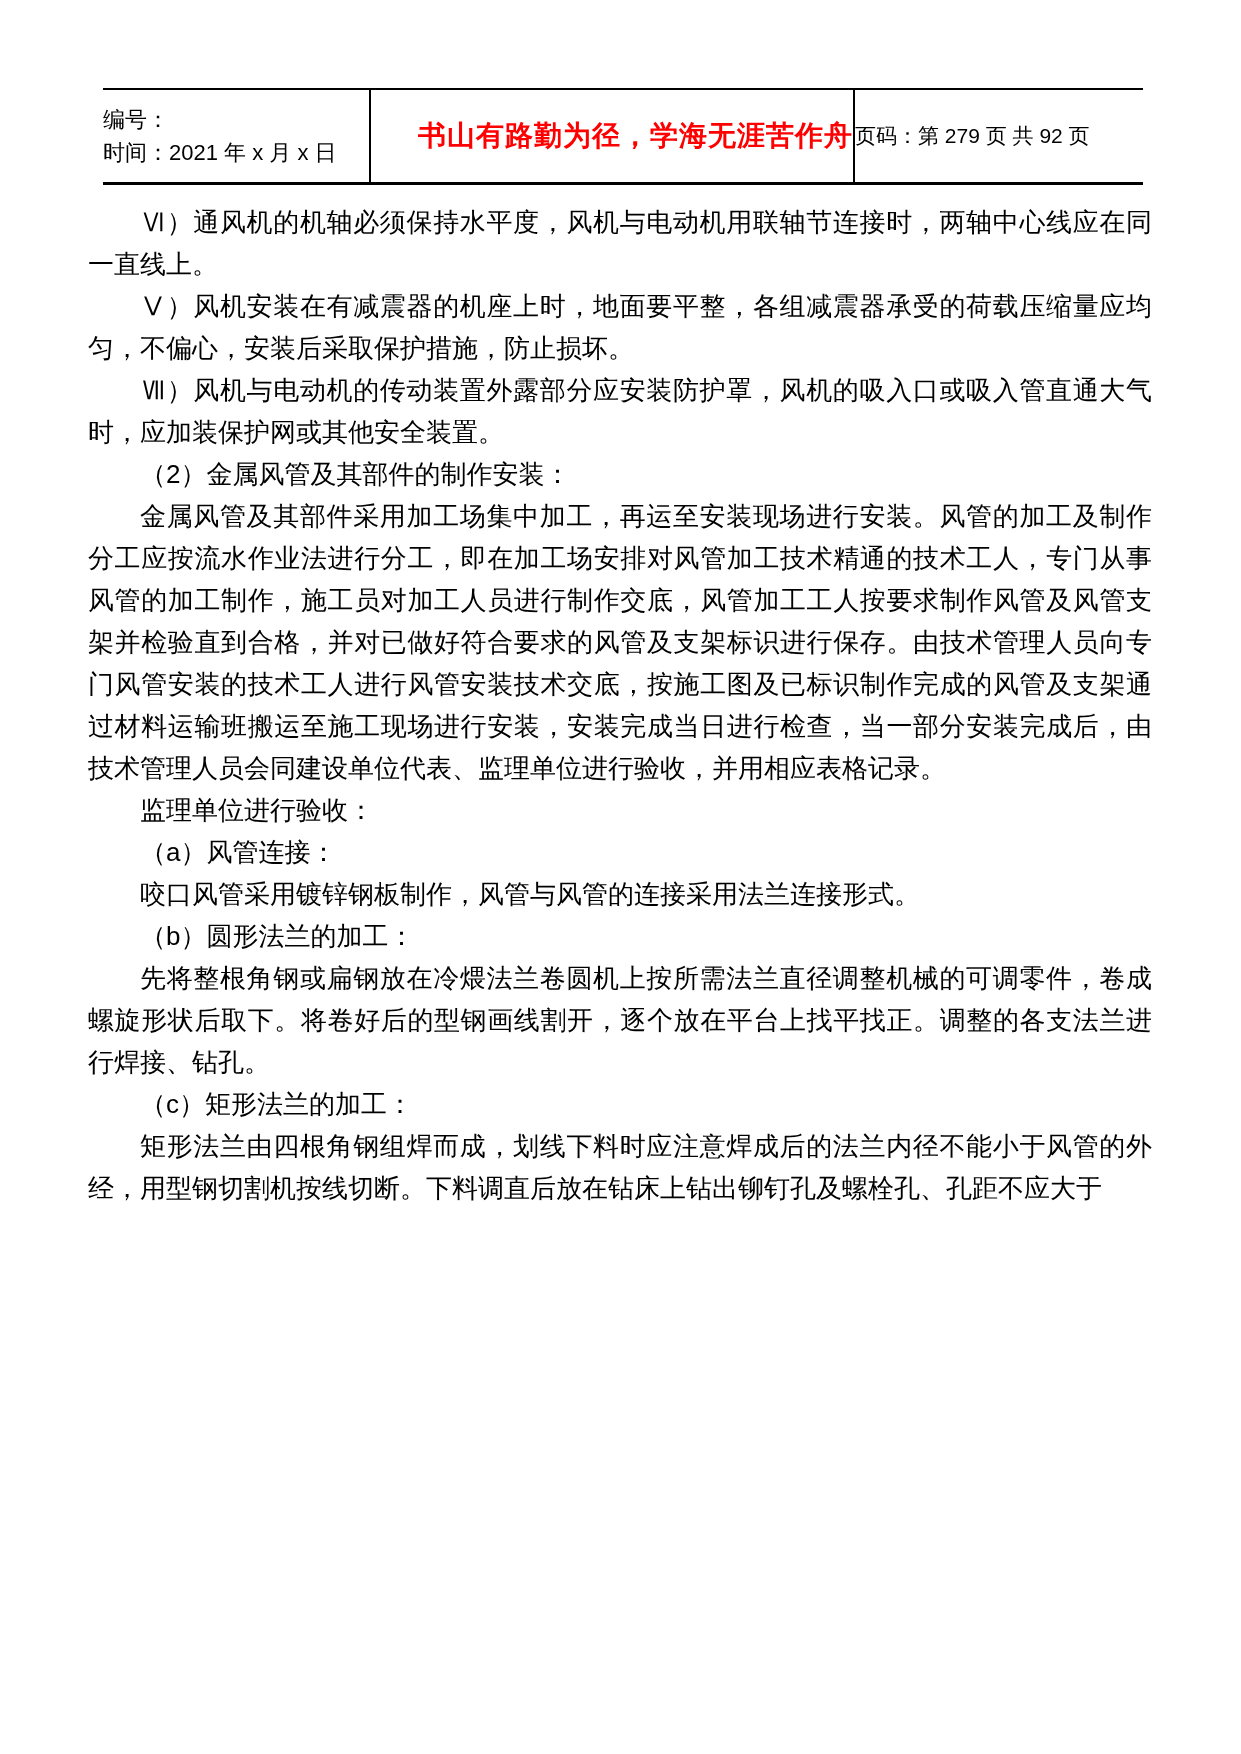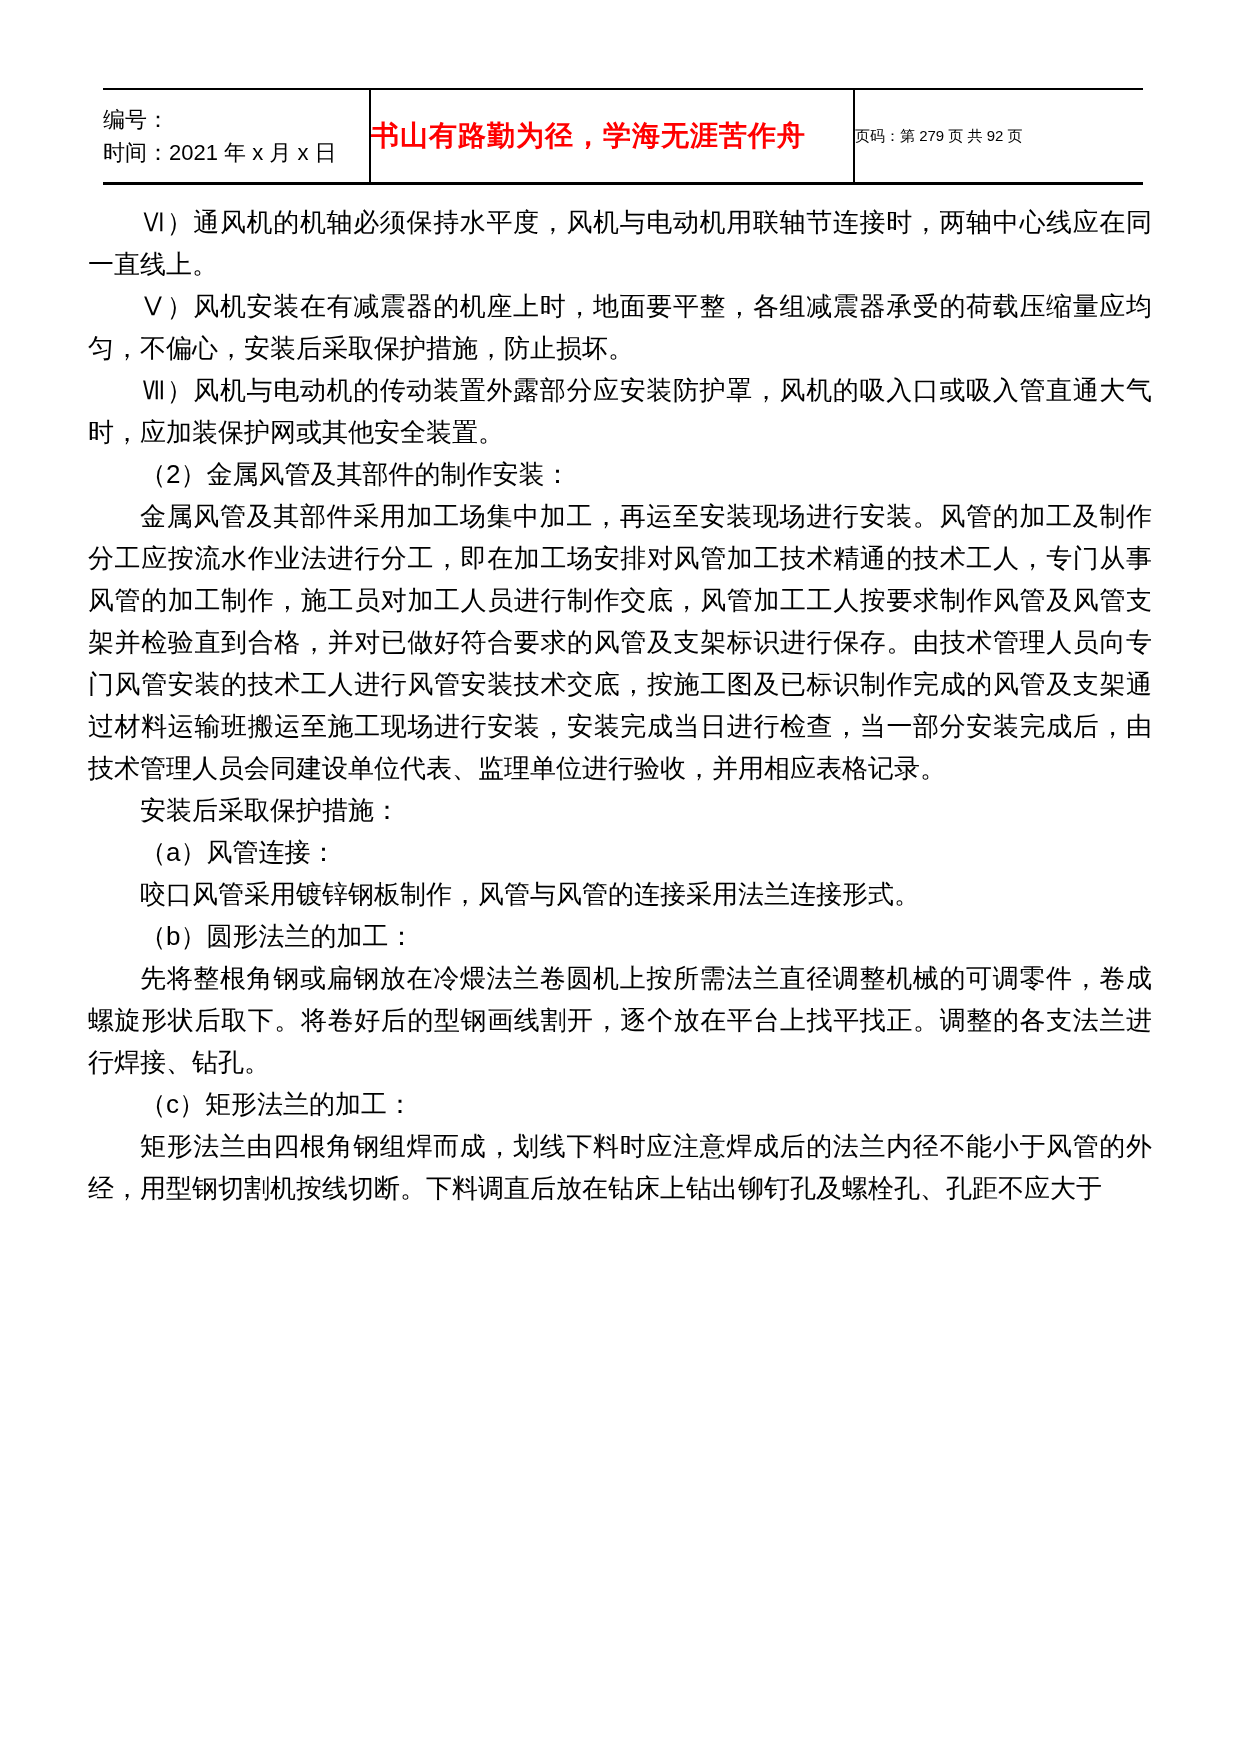--- a/index.html
+++ b/index.html
@@ -33,32 +33,32 @@
     width: 267px;
     vertical-align: top;
     padding: 8px 0 0 14px;
     font-size: 22px;
     line-height: 33px;
   }
   .cell-slogan {
     width: 484px;
     border-left: 2px solid #000;
     border-right: 2px solid #000;
-    text-align: left;
+    text-align: right;
   }
   .slogan {
     font-family: "DejaVu Serif", "Liberation Serif", serif;
     font-weight: bold;
     font-size: 28px;
     letter-spacing: 1px;
     white-space: nowrap;
   }
   .cell-page {
     padding-left: 16px;
-    font-size: 15px;
+    font-size: 21px;
   }
   
   .doc-body {
     margin: 16px 89px 0 88px;
     width: 1064px;
     font-size: 26px;
     line-height: 42px;
   }
   .doc-body p {
     margin: 0;
@@ -100,21 +100,21 @@
       </tr>
     </tbody>
   </table>
 
   <div class="doc-body">
     <p>Ⅵ）通风机的机轴必须保持水平度，风机与电动机用联轴节连接时，两轴中心线应在同一直线上。</p>
     <p>Ⅴ）风机安装在有减震器的机座上时，地面要平整，各组减震器承受的荷载压缩量应均匀，不偏心，安装后采取保护措施，防止损坏。</p>
     <p>Ⅶ）风机与电动机的传动装置外露部分应安装防护罩，风机的吸入口或吸入管直通大气时，应加装保护网或其他安全装置。</p>
     <p>（2）金属风管及其部件的制作安装：</p>
     <p>金属风管及其部件采用加工场集中加工，再运至安装现场进行安装。风管的加工及制作分工应按流水作业法进行分工，即在加工场安排对风管加工技术精通的技术工人，专门从事风管的加工制作，施工员对加工人员进行制作交底，风管加工工人按要求制作风管及风管支架并检验直到合格，并对已做好符合要求的风管及支架标识进行保存。由技术管理人员向专门风管安装的技术工人进行风管安装技术交底，按施工图及已标识制作完成的风管及支架通过材料运输班搬运至施工现场进行安装，安装完成当日进行检查，当一部分安装完成后，由技术管理人员会同建设单位代表、监理单位进行验收，并用相应表格记录。</p>
-    <p>安装后采取保护措施：</p>
+    <p>监理单位进行验收：</p>
     <p>（a）风管连接：</p>
     <p>咬口风管采用镀锌钢板制作，风管与风管的连接采用法兰连接形式。</p>
     <p>（b）圆形法兰的加工：</p>
     <p>先将整根角钢或扁钢放在冷煨法兰卷圆机上按所需法兰直径调整机械的可调零件，卷成螺旋形状后取下。将卷好后的型钢画线割开，逐个放在平台上找平找正。调整的各支法兰进行焊接、钻孔。</p>
     <p>（c）矩形法兰的加工：</p>
     <p>矩形法兰由四根角钢组焊而成，划线下料时应注意焊成后的法兰内径不能小于风管的外经，用型钢切割机按线切断。下料调直后放在钻床上钻出铆钉孔及螺栓孔、孔距不应大于</p>
   </div>
 
   <div class="footer">第 279 页 共 92 页</div>
 

